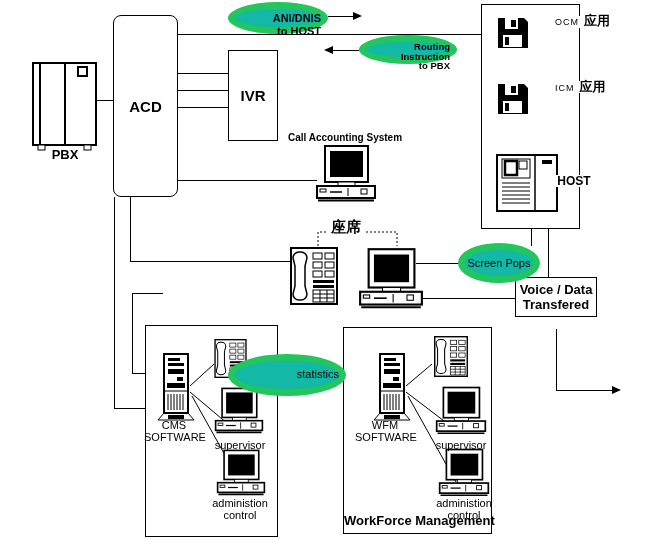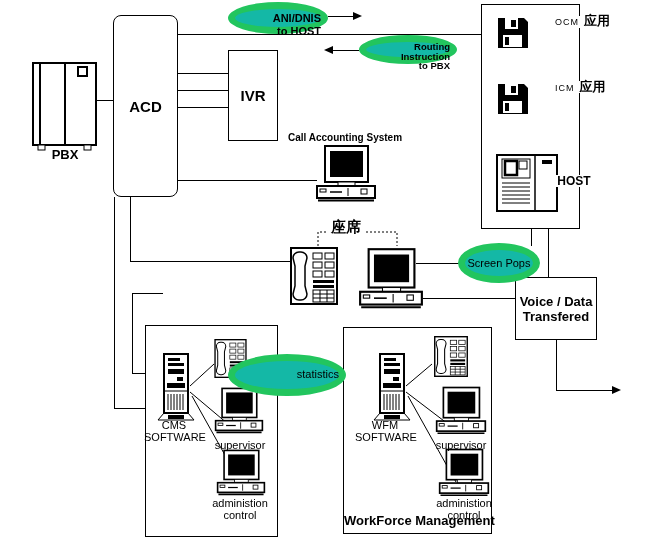--- a/index.html
+++ b/index.html
@@ -121,21 +121,21 @@
     <path d="M406 386 L432 364 M406 392 L448 424 M408 396 L456 482" stroke="#000" fill="none"></path>
   </svg>
 
   <div class="box" style="left:113px;top:15px;width:65px;height:182px;border-radius:8px;display:flex;align-items:center;justify-content:center">
     <span class="b" style="font-size:15px">ACD</span>
   </div>
   <div class="box" style="left:228px;top:50px;width:50px;height:91px;display:flex;align-items:center;justify-content:center">
     <span class="b" style="font-size:15px">IVR</span>
   </div>
   <div class="box" style="left:481px;top:4px;width:99px;height:225px"></div>
-  <div class="box" style="left:515px;top:277px;width:82px;height:63px;background:#fff;display:flex;align-items:center;justify-content:center">
+  <div class="box" style="left:515px;top:277px;width:82px;height:40px;background:#fff;display:flex;align-items:center;justify-content:center">
     <div class="b" style="font-size:13px;line-height:15px;text-align:center">
       <span style="display:block">Voice / Data</span>
       <span style="display:block">Transfered</span>
     </div>
   </div>
   <div class="box" style="left:145px;top:325px;width:133px;height:212px"></div>
   <div class="box" style="left:343px;top:327px;width:149px;height:207px"></div>
 
   <svg class="icon" style="left:32px;top:62px" width="65" height="90" viewBox="0 0 65 90">
     <rect x="1" y="1" width="63" height="82" fill="#fff" stroke="#000" stroke-width="2"></rect>

